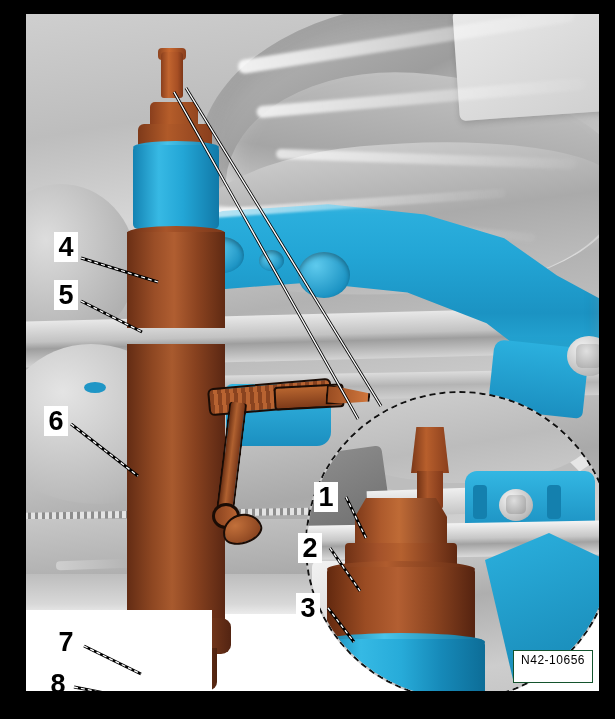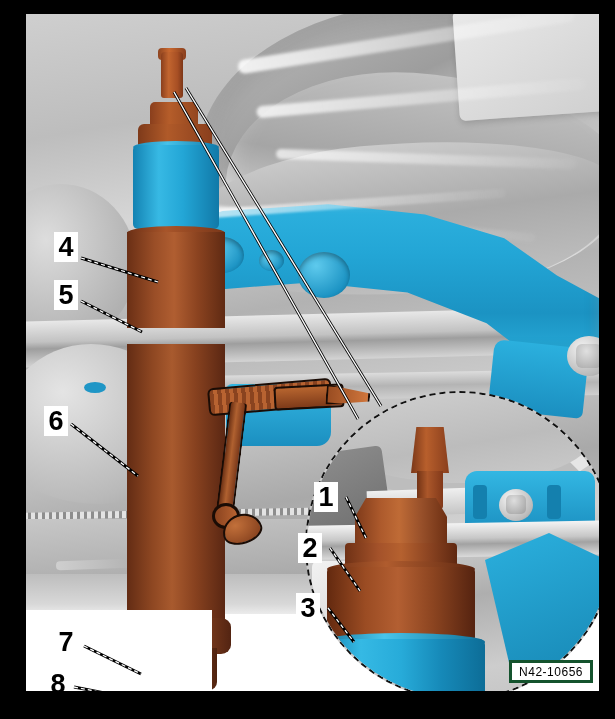--- a/index.html
+++ b/index.html
@@ -385,22 +385,22 @@
   .lead svg{display:block;overflow:visible;}
 
   
   .whiteBackLR{
     position:absolute;left:0;top:596px;width:186px;height:84px;background:#fff;z-index:5;
   }
 
   
   .partbox{
     position:absolute;right:6px;bottom:8px;
-    border:3px solid #14532d;
-    padding:2px 7px 1px 7px;
+    border:1px solid #14532d;
+    padding:2px 7px 15px 7px;
     background:#fff;
     font-size:12px;
     letter-spacing:.5px;
     font-family:"Liberation Sans",sans-serif;
     color:#000;
     z-index:50;
   }
 </style>
 </head>
 <body>

